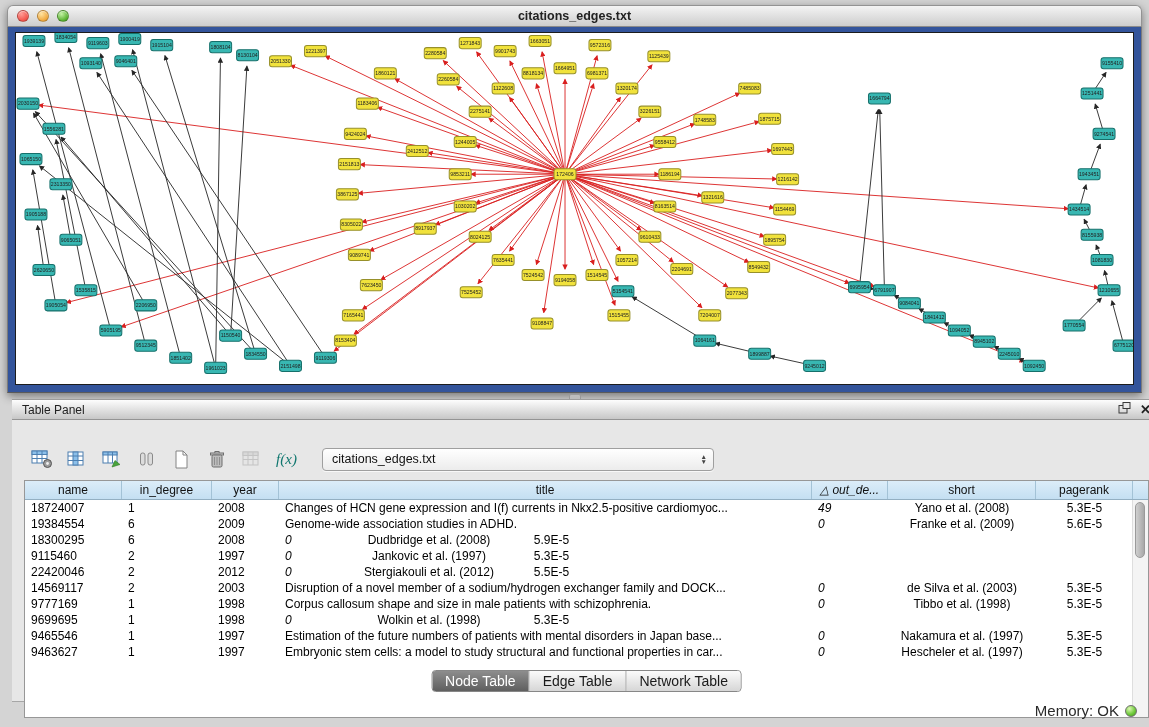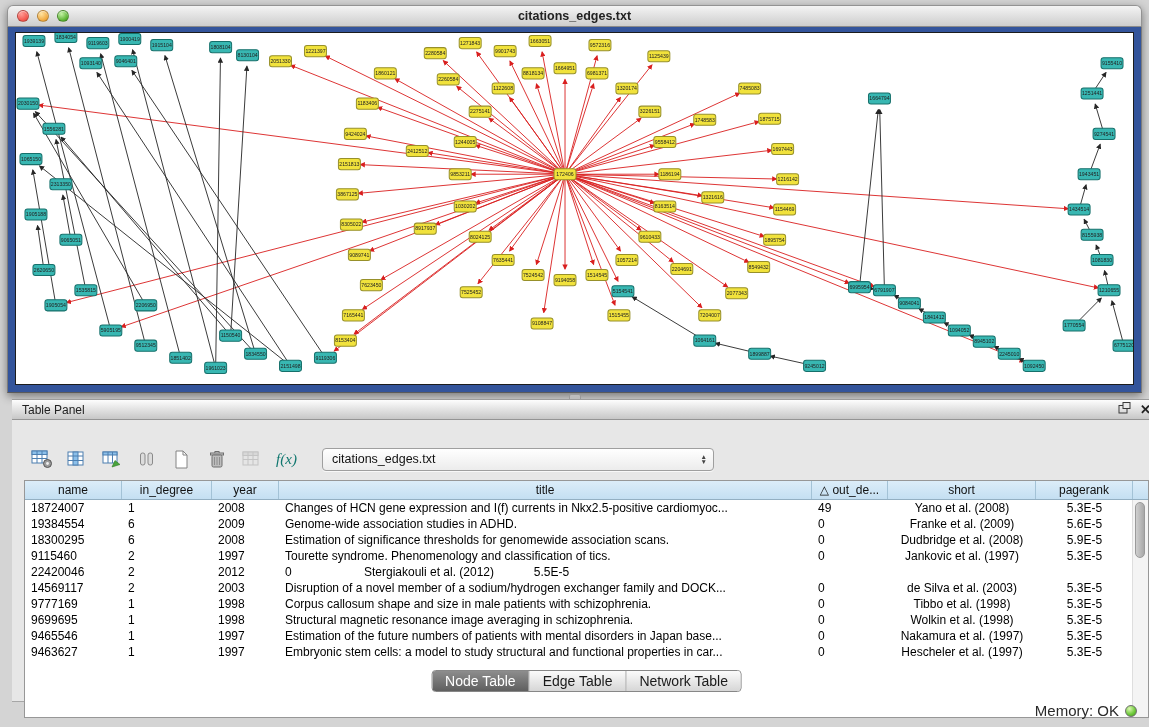--- a/index.html
+++ b/index.html
@@ -37,21 +37,21 @@
   .combo{margin-left:14px;width:392px;height:23px;border:1px solid #9f9f9f;border-radius:4px;background:linear-gradient(#ffffff,#ececec);display:flex;align-items:center;padding:0 6px 0 9px;box-sizing:border-box;font-size:12.5px;color:#111;box-shadow:0 1px 0 rgba(255,255,255,.7);}
   .combo-stepper{margin-left:auto;display:flex;flex-direction:column;align-items:center;font-size:6.5px;line-height:5.5px;color:#444;}
 
   
   .table-wrap{position:relative;margin:0 12px;height:238px;background:#fff;border:1px solid #979797;overflow:hidden;box-sizing:border-box;}
   .thead{display:flex;height:19px;background:linear-gradient(#dcedf9,#c4dff2);border-bottom:1px solid #93afc2;font-size:12px;color:#111;box-sizing:border-box;padding-right:15px;}
   .th{display:flex;align-items:center;justify-content:center;border-right:1px solid #a3c2d6;box-sizing:border-box;white-space:nowrap;overflow:hidden;}
   .tbody{font-size:12px;color:#000;}
   .row{display:flex;height:16px;align-items:center;padding-right:15px;box-sizing:border-box;}
   .cell{padding-left:6px;white-space:nowrap;overflow:hidden;box-sizing:border-box;}
-  .c0{width:97px;}.c1{width:90px;}.c2{width:67px;}.c3{flex:1;min-width:0;}.c4{width:76px;}.c5{width:148px;}.c6{width:97px;}
+  .c0{width:97px;}.c1{width:90px;}.c2{width:67px;}.c3{flex:1;min-width:0;}.c4{width:76px;font-style:italic;}.c5{width:148px;}.c6{width:97px;}
   .cell.c5,.cell.c6{text-align:center;padding-left:0;}
   .vscroll{position:absolute;top:19px;right:0;bottom:0;width:15px;background:#f4f4f4;border-left:1px solid #dedede;}
   .vthumb{position:absolute;top:2px;left:2px;width:10px;height:56px;border-radius:6px;background:linear-gradient(90deg,#cfcfcf,#a8a8a8);border:1px solid #9a9a9a;box-sizing:border-box;}
 
   
   .tabs{position:absolute;left:50%;bottom:9px;transform:translateX(-50%);display:flex;height:20px;border:1px solid #878787;border-radius:4px;overflow:hidden;font-size:14px;box-shadow:0 1px 0 rgba(255,255,255,.6);}
   .tab{display:flex;align-items:center;padding:0 13px;background:linear-gradient(#fbfbfb,#d6d6d6);color:#1a1a1a;border-right:1px solid #8d8d8d;white-space:nowrap;}
   .tab:last-child{border-right:none;}
   .tab.sel{background:linear-gradient(#8d8d8d,#5f5f5f);color:#fff;}
 
@@ -741,30 +741,28 @@
               <div class="cell c2">2009</div>
               <div class="cell c3">Genome-wide association studies in ADHD.</div>
               <div class="cell c4">0</div>
               <div class="cell c5">Franke et al. (2009)</div>
               <div class="cell c6">5.6E-5</div>
             </div>
             <div class="row">
               <div class="cell c0">18300295</div>
               <div class="cell c1">6</div>
               <div class="cell c2">2008</div>
-              <div class="cell c3">Estimation of significance thresholds for genomewide association scans.</div>
               <div class="cell c4">0</div>
               <div class="cell c5">Dudbridge et al. (2008)</div>
               <div class="cell c6">5.9E-5</div>
             </div>
             <div class="row">
               <div class="cell c0">9115460</div>
               <div class="cell c1">2</div>
               <div class="cell c2">1997</div>
-              <div class="cell c3">Tourette syndrome. Phenomenology and classification of tics.</div>
               <div class="cell c4">0</div>
               <div class="cell c5">Jankovic et al. (1997)</div>
               <div class="cell c6">5.3E-5</div>
             </div>
             <div class="row">
               <div class="cell c0">22420046</div>
               <div class="cell c1">2</div>
               <div class="cell c2">2012</div>
               <div class="cell c4">0</div>
               <div class="cell c5">Stergiakouli et al. (2012)</div>
@@ -785,21 +783,20 @@
               <div class="cell c2">1998</div>
               <div class="cell c3">Corpus callosum shape and size in male patients with schizophrenia.</div>
               <div class="cell c4">0</div>
               <div class="cell c5">Tibbo et al. (1998)</div>
               <div class="cell c6">5.3E-5</div>
             </div>
             <div class="row">
               <div class="cell c0">9699695</div>
               <div class="cell c1">1</div>
               <div class="cell c2">1998</div>
-              <div class="cell c3">Structural magnetic resonance image averaging in schizophrenia.</div>
               <div class="cell c4">0</div>
               <div class="cell c5">Wolkin et al. (1998)</div>
               <div class="cell c6">5.3E-5</div>
             </div>
             <div class="row">
               <div class="cell c0">9465546</div>
               <div class="cell c1">1</div>
               <div class="cell c2">1997</div>
               <div class="cell c3">Estimation of the future numbers of patients with mental disorders in Japan base...</div>
               <div class="cell c4">0</div>

